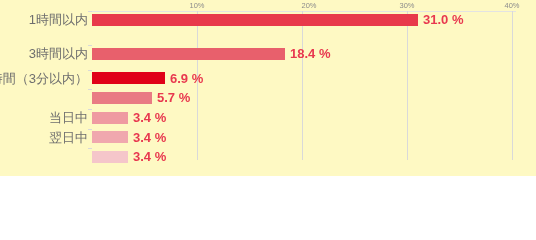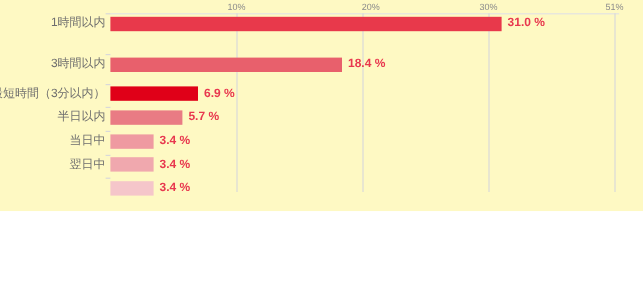--- a/index.html
+++ b/index.html
@@ -83,21 +83,21 @@
     width: 4px;
     height: 1px;
     background: #d9d9d9;
   }
   .cat-label {
     position: absolute;
     right: 448px;
     top: 0;
     height: 17.4px;
     line-height: 17.4px;
-    font-size: 10px;
+    font-size: 13px;
     color: #6e6e6e;
     white-space: nowrap;
     text-align: right;
   }
   .bar-wrap {
     position: absolute;
     left: 92px;
     top: 0;
     height: 17.4px;
     right: 0;
@@ -106,38 +106,38 @@
     position: absolute;
     left: 0;
     top: 2.7px;
     height: 12px;
   }
   .value-label {
     position: absolute;
     top: 0;
     height: 17.4px;
     line-height: 17.4px;
-    font-size: 10px;
+    font-size: 13px;
     font-weight: bold;
     color: #e8384f;
     white-space: nowrap;
   }
 </style>
 </head>
 <body>
 
 <div id="chart-root">
 
   <div class="top-rule"></div>
 
   <div class="axis-labels">
     <span class="axis-tick-label" style="left:197px;">10%</span>
     <span class="axis-tick-label" style="left:309px;">20%</span>
     <span class="axis-tick-label" style="left:407px;">30%</span>
-    <span class="axis-tick-label" style="left:512px;">51%</span>
+    <span class="axis-tick-label" style="left:512px;">40%</span>
   </div>
 
   <div class="plot-area">
     <div class="gridlines">
       <div class="gridline" style="left:105px;"></div>
       <div class="gridline" style="left:210px;"></div>
       <div class="gridline" style="left:315px;"></div>
       <div class="gridline" style="left:420px;"></div>
     </div>
   </div>
@@ -167,21 +167,20 @@
       <div class="row-tick"></div>
       <div class="cat-label">公式の最短時間（3分以内）</div>
       <div class="bar-wrap">
         <div class="bar" style="width:72.5px;background:#e00018;"></div>
         <div class="value-label" style="left:78px;">6.9 %</div>
       </div>
     </div>
 
     <div class="row" style="top:78.4px;">
       <div class="row-tick"></div>
-      <div class="cat-label">半日以内</div>
       <div class="bar-wrap">
         <div class="bar" style="width:59.9px;background:#e97b84;"></div>
         <div class="value-label" style="left:65px;">5.7 %</div>
       </div>
     </div>
 
     <div class="row" style="top:98px;">
       <div class="row-tick"></div>
       <div class="cat-label">当日中</div>
       <div class="bar-wrap">

